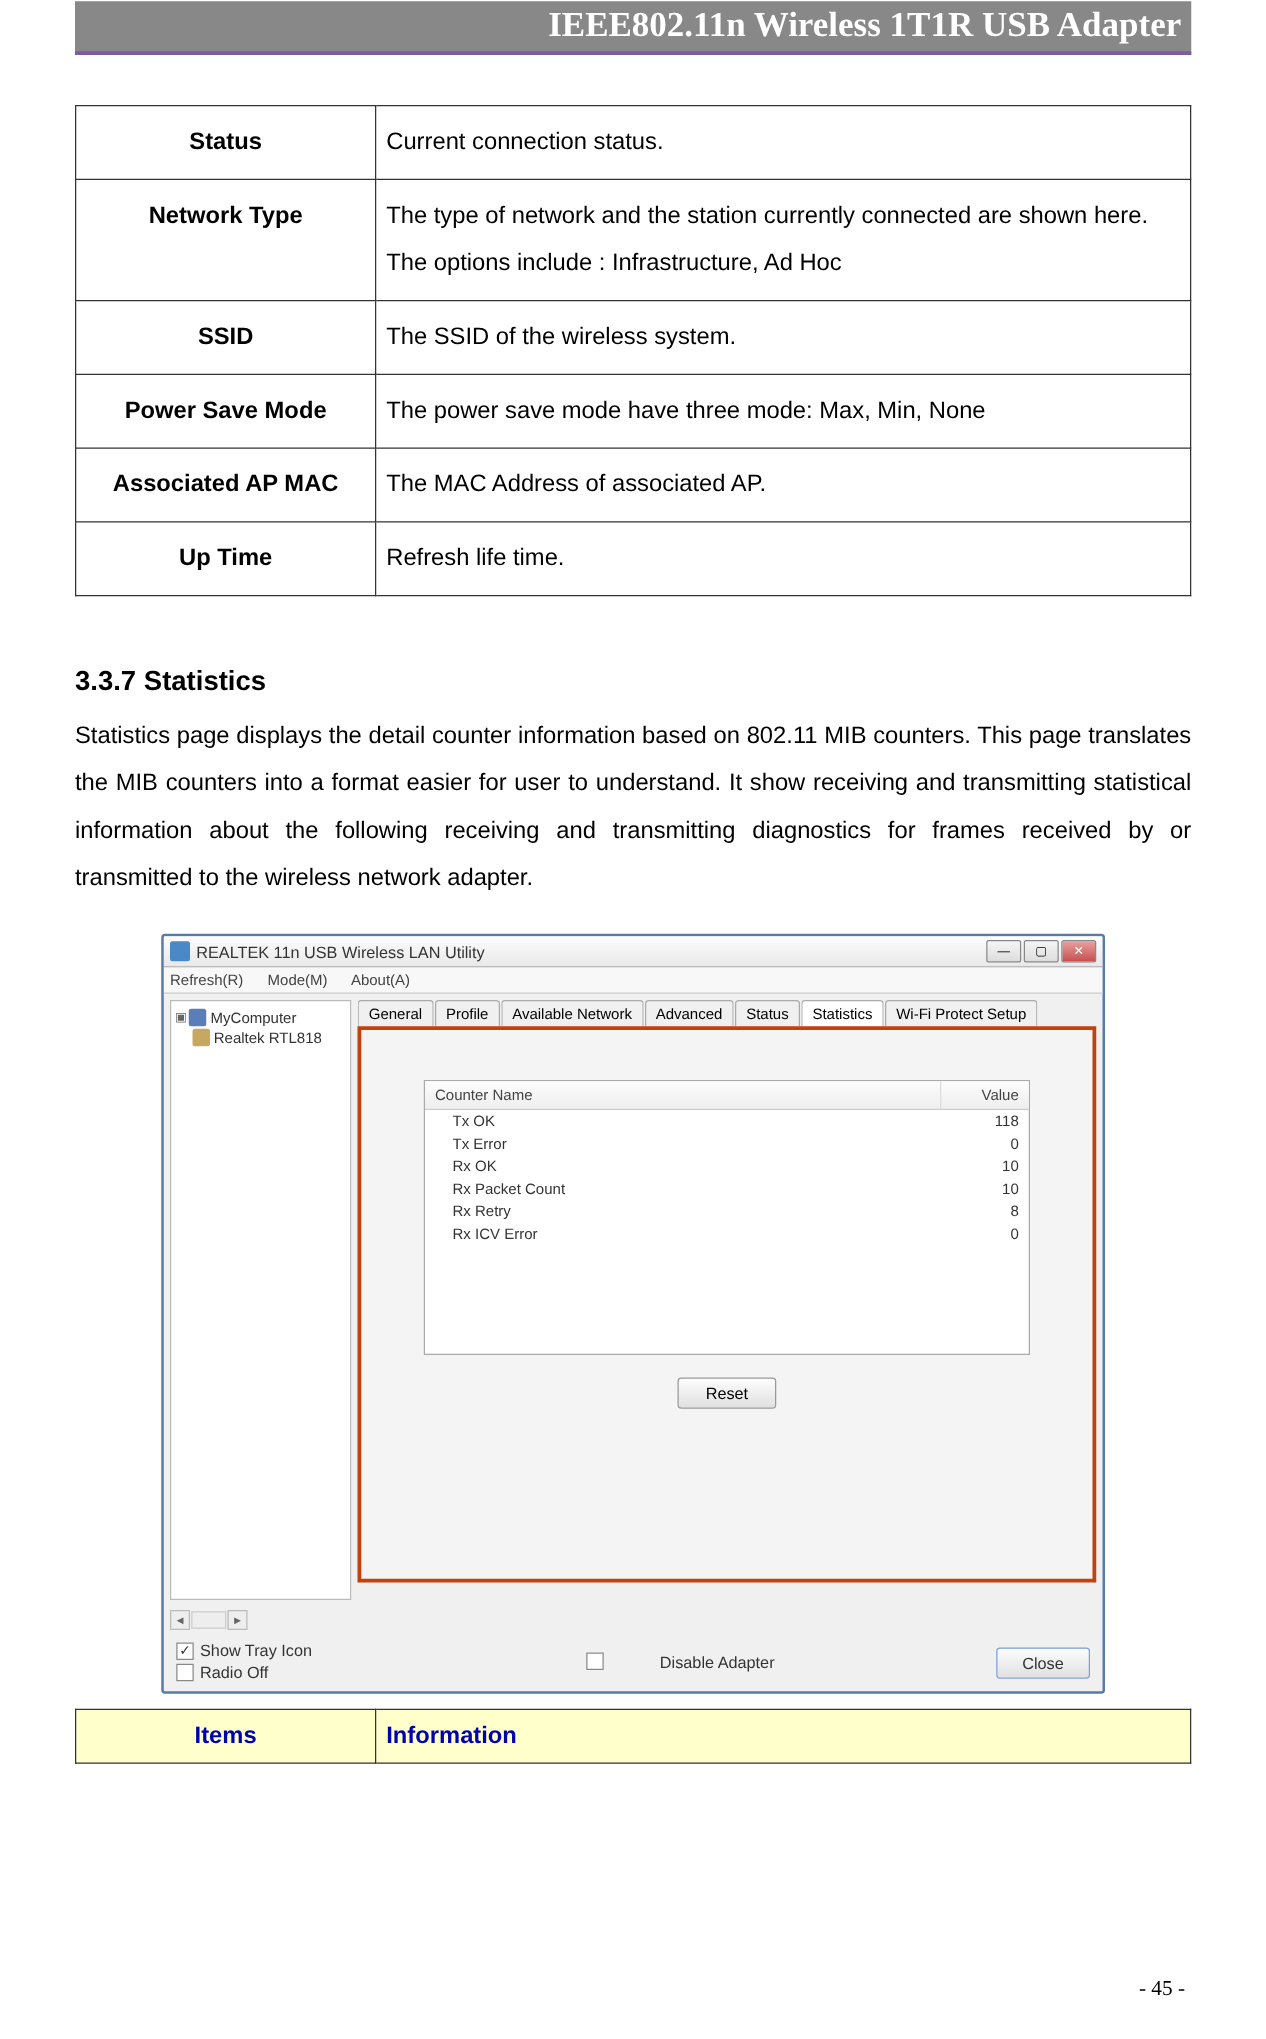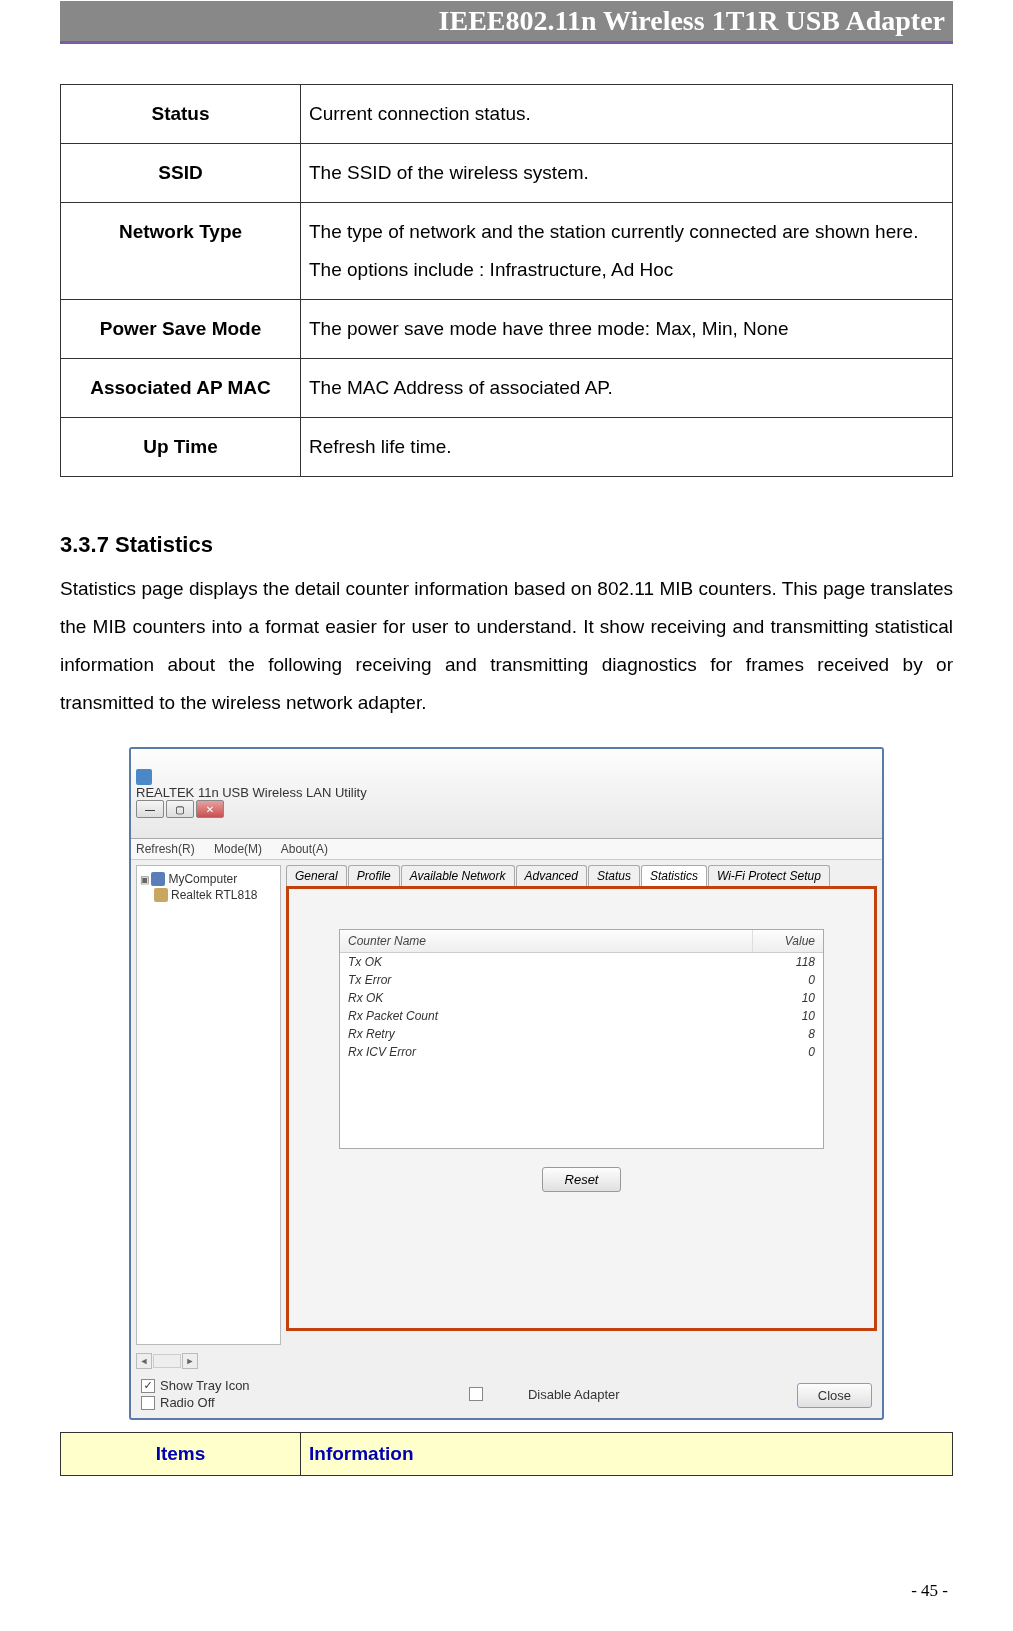--- a/index.html
+++ b/index.html
@@ -58,24 +58,23 @@
     .app-window {
       border: 2px solid #5a7aa8;
       background: #f0f0f0;
       font-size: 13px;
       border-radius: 3px;
       overflow: hidden;
     }
     .titlebar {
       background: linear-gradient(to bottom, #fdfdfd, #e8e8e8);
       display: flex;
-      align-items: flex-start;
-      padding: 20px 5px;
+      align-items: center;
+      padding: 3px 5px;
       border-bottom: 1px solid #aaa;
-      flex-direction: column;
     }
     .titlebar-icon {
       width: 16px; height: 16px; background: #4a88c8; border-radius: 2px; margin-right: 5px;
     }
     .titlebar-text { flex: 1; color: #333; }
     .window-controls { display: flex; gap: 2px; }
     .wc-btn {
       width: 28px; height: 18px;
       border: 1px solid #888;
       background: linear-gradient(to bottom, #f5f5f5, #ddd);
@@ -99,21 +98,21 @@
       border: 1px solid #bbb;
       margin: 5px;
       padding: 5px 3px;
       font-size: 12px;
       color: #333;
     }
     .tree-item { display: flex; align-items: center; padding: 1px 0; }
     .tree-icon { width: 14px; height: 14px; margin-right: 3px; }
     .tree-icon.computer { background: #5a7fb8; border-radius: 2px; }
     .tree-icon.device { background: #c8a860; border-radius: 2px; margin-left: 14px; }
-    .content-panel { flex: 1; margin: 5px 5px 5px 0; font-style: italic; }
+    .content-panel { flex: 1; margin: 5px 5px 5px 0; }
     .tab-row { display: flex; font-size: 12px; }
     .tab {
       border: 1px solid #aaa;
       border-bottom: none;
       padding: 3px 8px;
       background: #f0f0f0;
       margin-right: 1px;
       border-radius: 3px 3px 0 0;
     }
     .tab.active { background: #fff; }
@@ -133,21 +132,21 @@
     .stats-header {
       display: flex;
       border-bottom: 1px solid #ccc;
       font-size: 12px;
       color: #444;
       background: linear-gradient(to bottom, #fdfdfd, #eee);
     }
     .stats-header .col-name { flex: 1; padding: 4px 8px; border-right: 1px solid #ddd; }
     .stats-header .col-value { width: 70px; padding: 4px 8px; text-align: right; }
     .stats-row { display: flex; font-size: 12px; color: #333; padding: 1px 0; }
-    .stats-row .col-name { flex: 1; padding: 1px 8px; }
+    .stats-row .col-name { flex: 1; padding: 1px 8px; margin-left: 14px; }
     .stats-row .col-value { width: 70px; padding: 1px 8px; text-align: right; }
     .reset-btn {
       margin: 18px auto 7px auto;
       display: block;
       width: 79px;
       padding: 4px;
       background: linear-gradient(to bottom, #fdfdfd, #e0e0e0);
       border: 1px solid #999;
       border-radius: 3px;
       font-size: 13px;
@@ -218,26 +217,26 @@
 
 <div class="header-banner">IEEE802.11n Wireless 1T1R USB Adapter</div>
 
 <table class="def-table">
   <tbody id="def-tbody">
       <tr>
         <td class="label">Status</td>
         <td>Current connection status.</td>
       </tr>
       <tr>
+        <td class="label">Network Type</td>
+        <td>The type of network and the station currently connected are shown here. The options include : Infrastructure, Ad Hoc</td>
+      </tr>
+      <tr>
         <td class="label">SSID</td>
         <td>The SSID of the wireless system.</td>
-      </tr>
-      <tr>
-        <td class="label">Network Type</td>
-        <td>The type of network and the station currently connected are shown here. The options include : Infrastructure, Ad Hoc</td>
       </tr>
       <tr>
         <td class="label">Power Save Mode</td>
         <td>The power save mode have three mode: Max, Min, None</td>
       </tr>
       <tr>
         <td class="label">Associated AP MAC</td>
         <td>The MAC Address of associated AP.</td>
       </tr>
       <tr>

